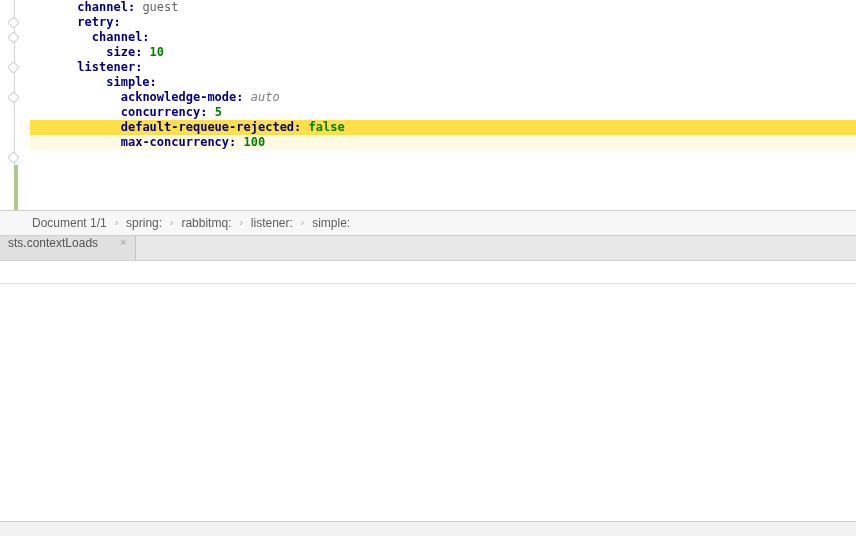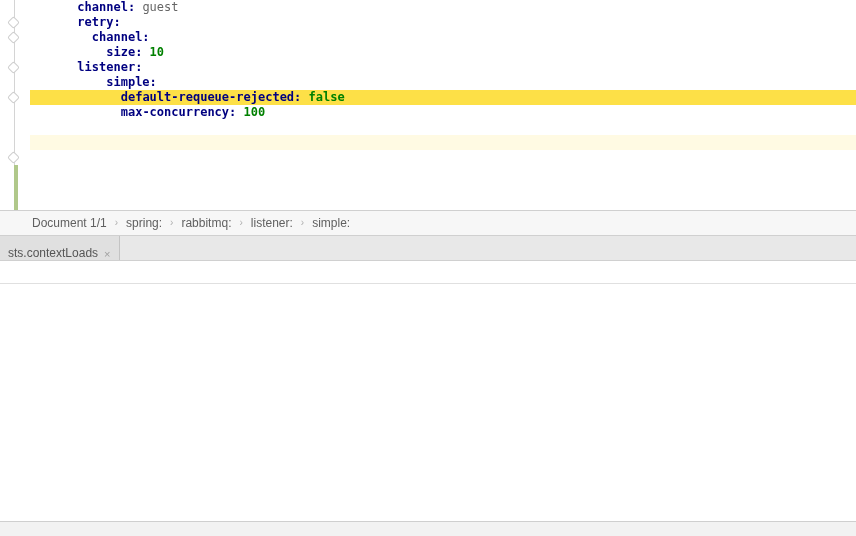--- a/index.html
+++ b/index.html
@@ -114,23 +114,23 @@
     display: flex;
     align-items: stretch;
     font-family: -apple-system, "Helvetica Neue", Arial, sans-serif;
     font-size: 12px;
   }
   .tab {
     background: #e0e0e0;
     border-right: 1px solid #c4c4c4;
     padding: 0 8px;
     display: flex;
-    align-items: flex-end;
+    align-items: flex-start;
     color: #555;
-    gap: 6px;
+    gap: 22px;
   }
   .tab .close {
     color: #a0a0a0;
     font-size: 11px;
   }
   .run-scroll-line {
     position: absolute;
     left: 0;
     right: 0;
     top: 283px;
@@ -175,20 +175,22 @@
     <div class="gutter-marker" style="top:153px;"></div>
   </div>
 
   <div class="code" id="code">
       <div class="line">      <span class="k-key">channel:</span> <span class="k-plain">guest</span></div>
       <div class="line">      <span class="k-key">retry:</span></div>
       <div class="line">        <span class="k-key">channel:</span></div>
       <div class="line">          <span class="k-key">size:</span> <span class="k-val">10</span></div>
       <div class="line">      <span class="k-key">listener:</span></div>
       <div class="line">          <span class="k-key">simple:</span></div>
+      <div class="line">            <span class="k-key">acknowledge-mode:</span> <span class="k-valg">auto</span></div>
+      <div class="line">            <span class="k-key">concurrency:</span> <span class="k-val">5</span></div>
       <div class="line hl">            <span class="k-key">default-requeue-rejected:</span> <span class="k-val">false</span></div>
       <div class="line">            <span class="k-key">max-concurrency:</span> <span class="k-val">100</span></div>
     </div>
 </div>
 
 <div class="breadcrumb">
   <span>Document 1/1</span>
   <span class="bc-sep">›</span>
   <span>spring:</span>
   <span class="bc-sep">›</span>

